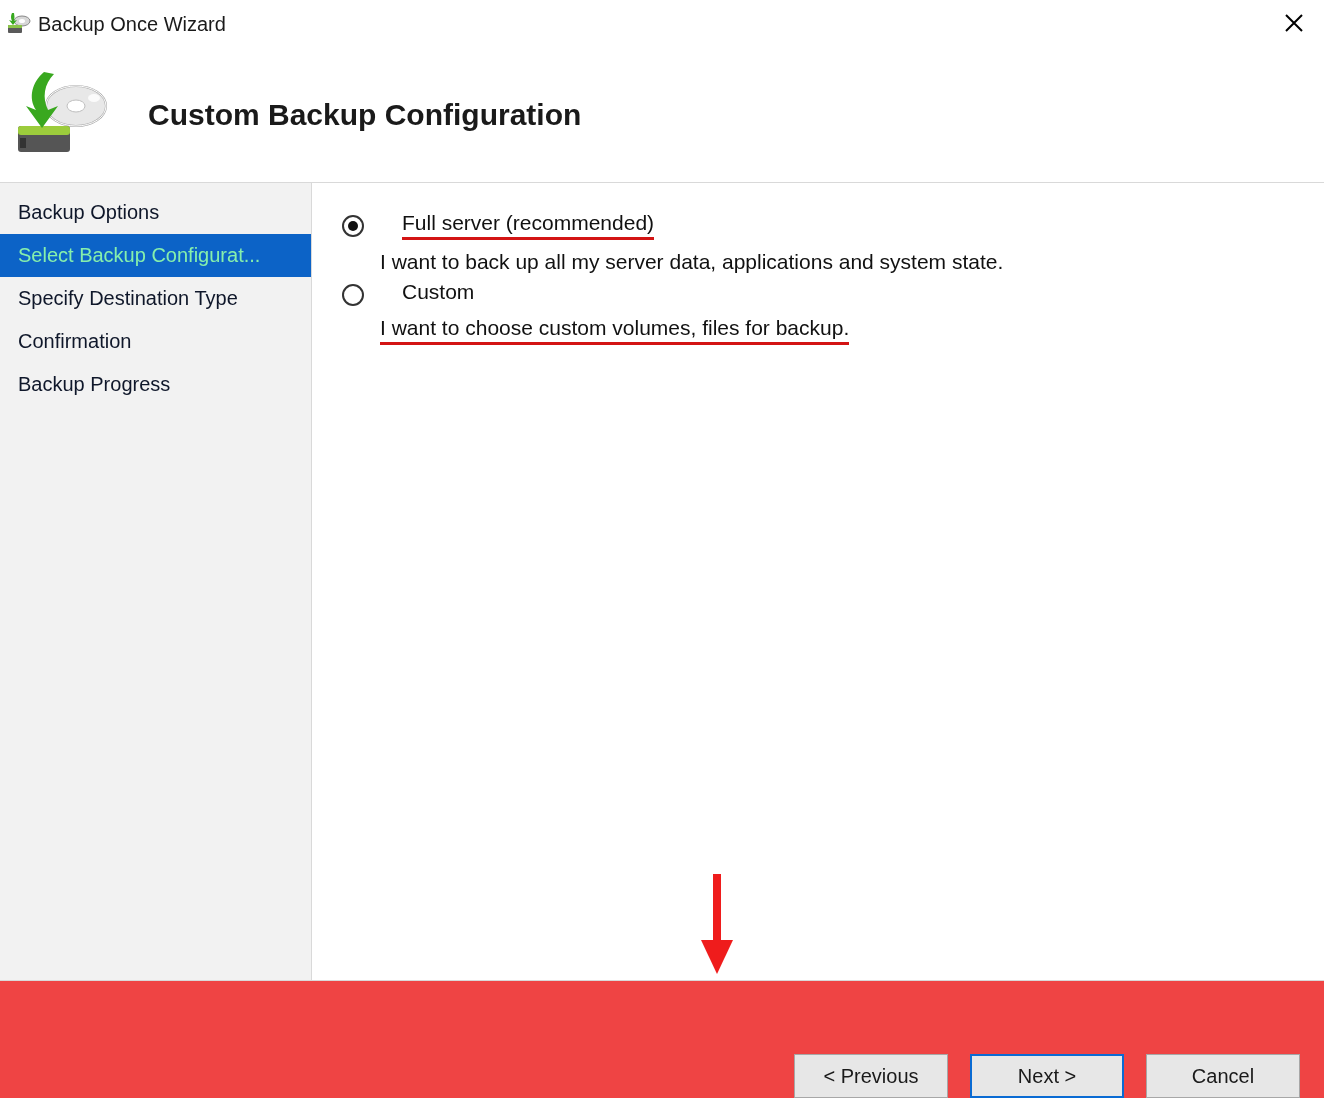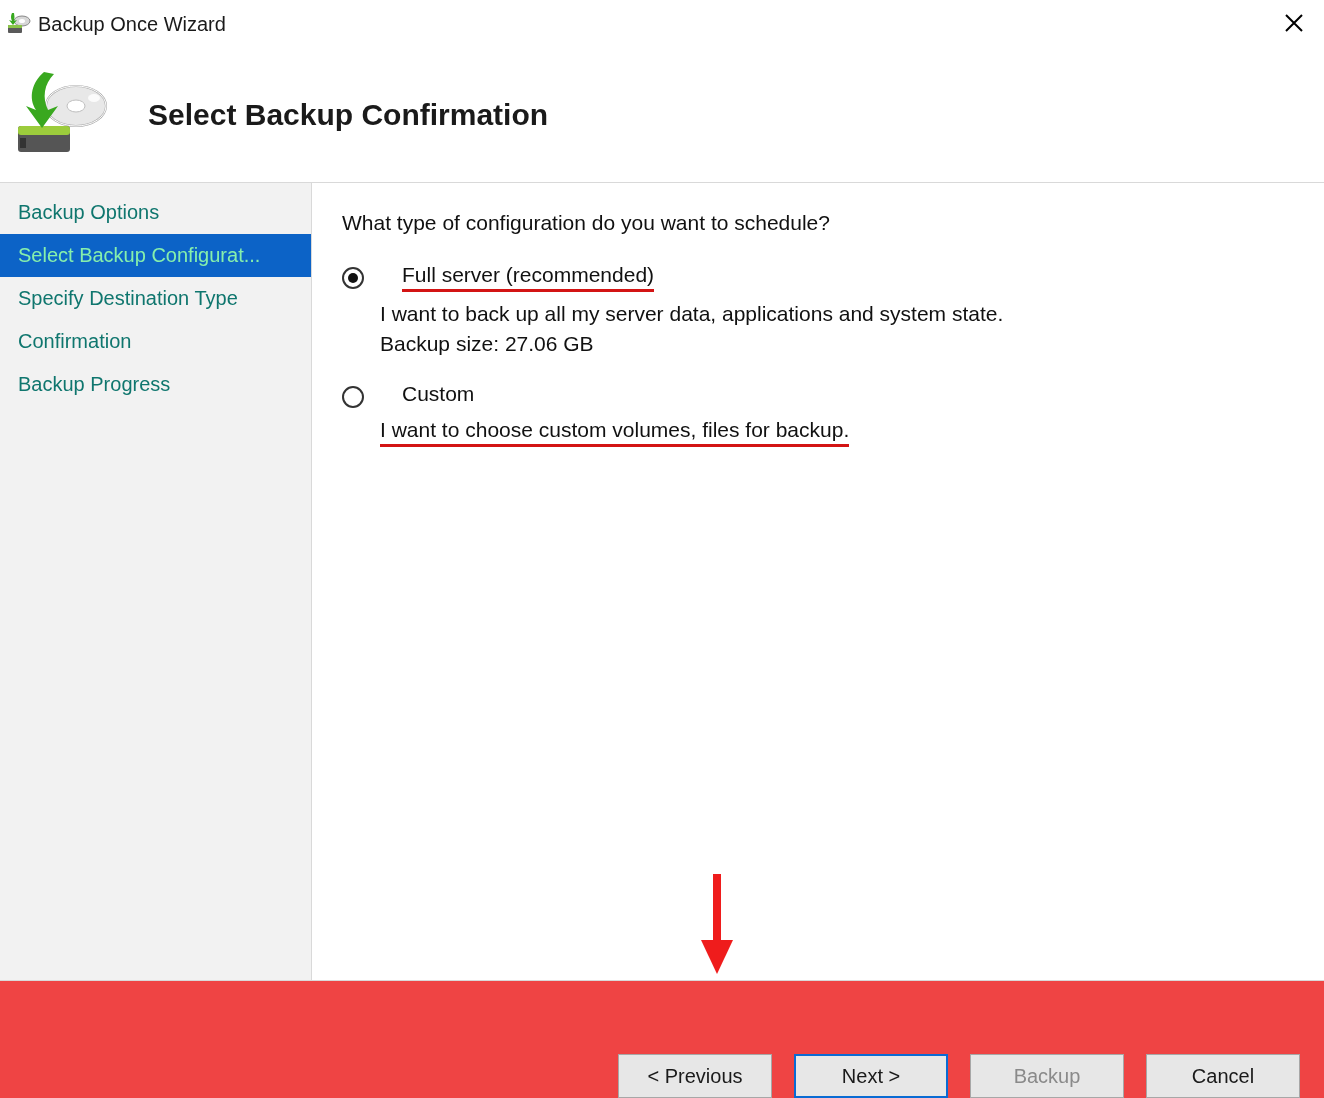--- a/index.html
+++ b/index.html
@@ -68,21 +68,21 @@
   
   .sidebar {
     width: 312px;
     background: #f2f2f2;
     border-right: 1px solid #d9d9d9;
     padding-top: 8px;
   }
   .sidebar .step {
     font-size: 20px;
     padding: 10px 18px 10px 18px;
-    color: #0f766e;
+    color: #0f172a;
     white-space: nowrap;
     overflow: hidden;
     text-overflow: ellipsis;
     cursor: pointer;
   }
   .sidebar .step.active {
     background: #0c63c7;
     color: #86efac;
   }
 
@@ -208,43 +208,41 @@
       <ellipse cx="62" cy="36" rx="30" ry="20" fill="#e8e8e8" stroke="#a9a9a9" stroke-width="2"></ellipse>
       <ellipse cx="62" cy="36" rx="30" ry="20" fill="none" stroke="#fff" stroke-width="1"></ellipse>
       <ellipse cx="62" cy="36" rx="9" ry="6" fill="#fff" stroke="#bfbfbf"></ellipse>
       <ellipse cx="80" cy="28" rx="6" ry="4" fill="#fff" opacity="0.8"></ellipse>
       <rect x="4" y="56" width="52" height="26" rx="3" fill="#555"></rect>
       <rect x="4" y="56" width="52" height="9" rx="3" fill="#9ccc3c"></rect>
       <rect x="6" y="68" width="6" height="10" fill="#333"></rect>
       <path d="M30 2 C18 12 14 28 22 40 L12 36 L28 58 L44 36 L34 40 C28 28 30 14 40 4 Z" fill="#39a81f"></path>
     </svg>
   </span>
-  <h1>Select Backup Confirmation</h1>
+  <h1>Custom Backup Configuration</h1>
 </div>
 
 <div class="body">
 
   <div class="sidebar">
     <div class="step">Backup Options</div>
     <div class="step active">Select Backup Configurat...</div>
     <div class="step">Specify Destination Type</div>
     <div class="step">Confirmation</div>
     <div class="step">Backup Progress</div>
   </div>
 
   <div class="content">
 
-    <div class="prompt">What type of configuration do you want to schedule?</div>
 
     <div class="option">
       <span class="radio checked"></span>
       <span class="option-label underline-red">Full server (recommended)</span>
     </div>
     <div class="option-desc">I want to back up all my server data, applications and system state.</div>
-    <div class="option-extra">Backup size: 27.06 GB</div>
 
     <div class="option">
       <span class="radio"></span>
       <span class="option-label">Custom</span>
     </div>
     <div class="option-desc">
       <span class="underline-red">I want to choose custom volumes, files for backup.</span>
     </div>
 
     <div class="arrow-annotation">
@@ -253,15 +251,14 @@
         <polygon points="4,70 36,70 20,104" fill="#ef1c1c"></polygon>
       </svg>
     </div>
 
   </div>
 </div>
 
 <div class="footer">
   <div class="btn">&lt; Previous</div>
   <div class="btn primary">Next &gt;</div>
-  <div class="btn disabled">Backup</div>
   <div class="btn">Cancel</div>
 </div>
 
 </body></html>

